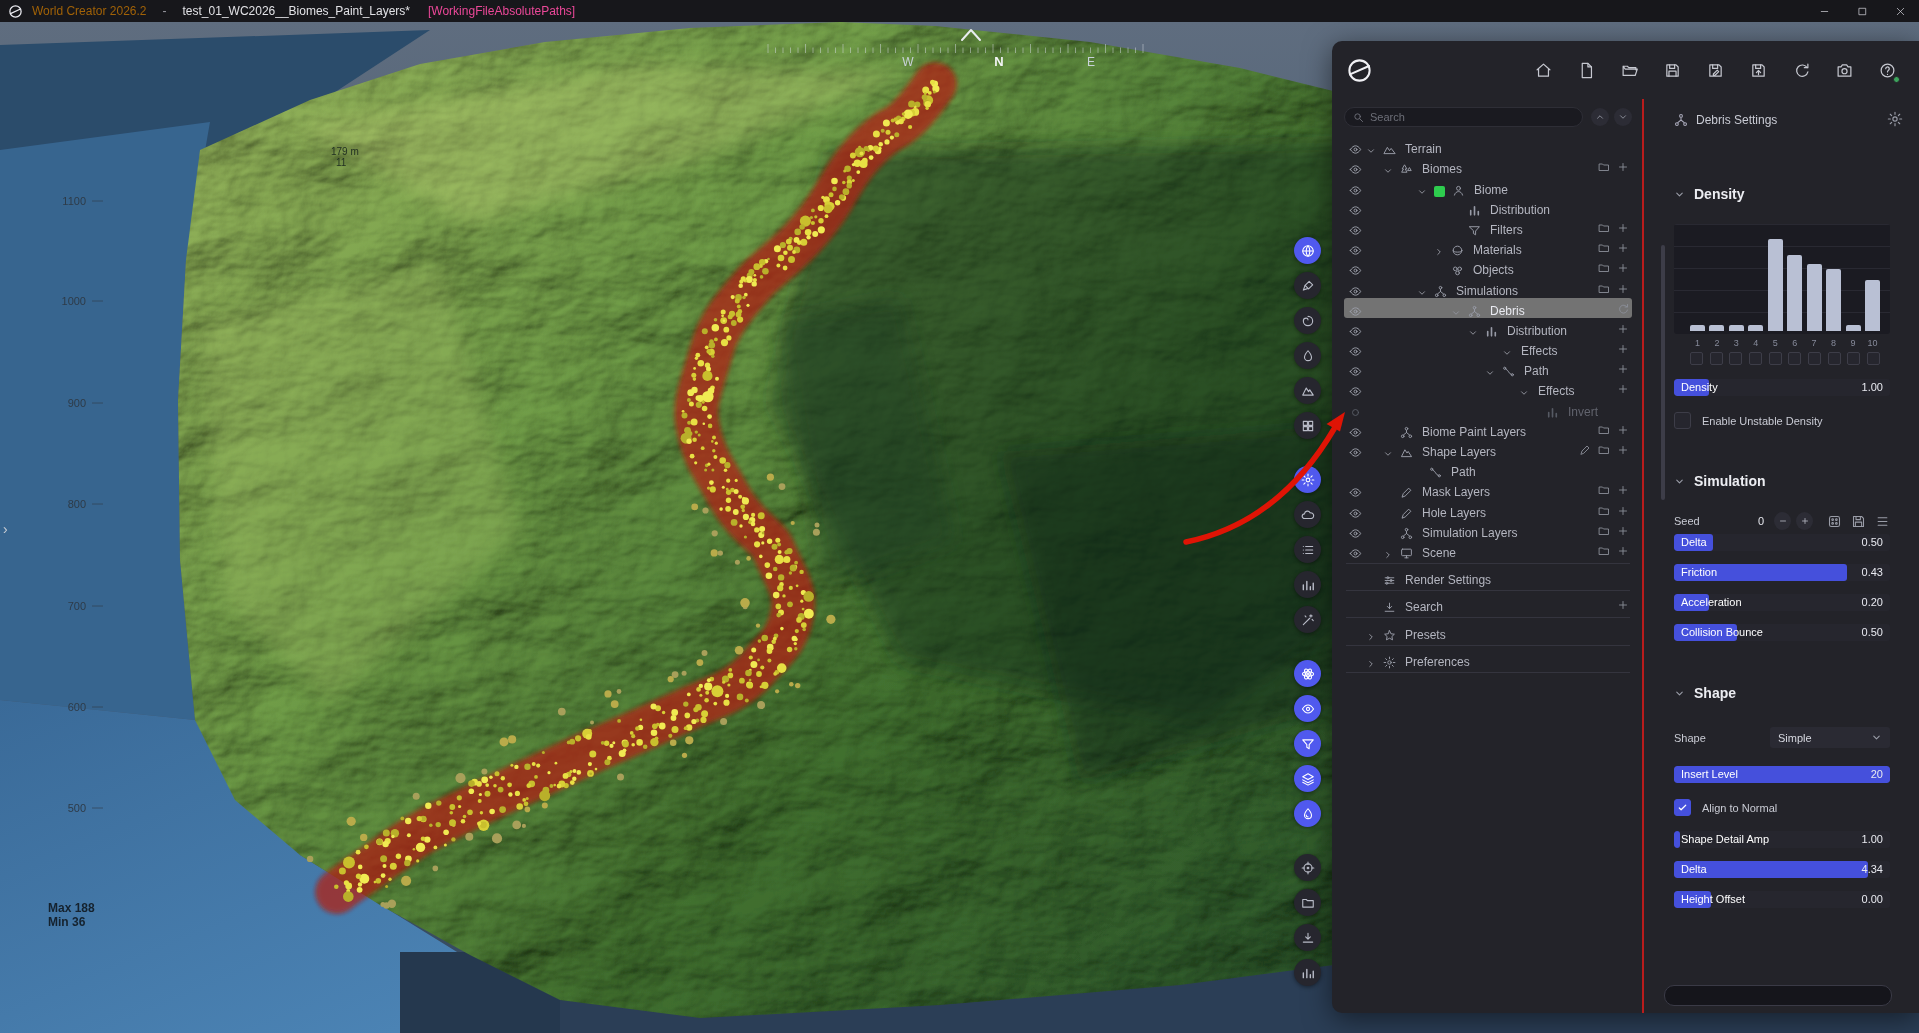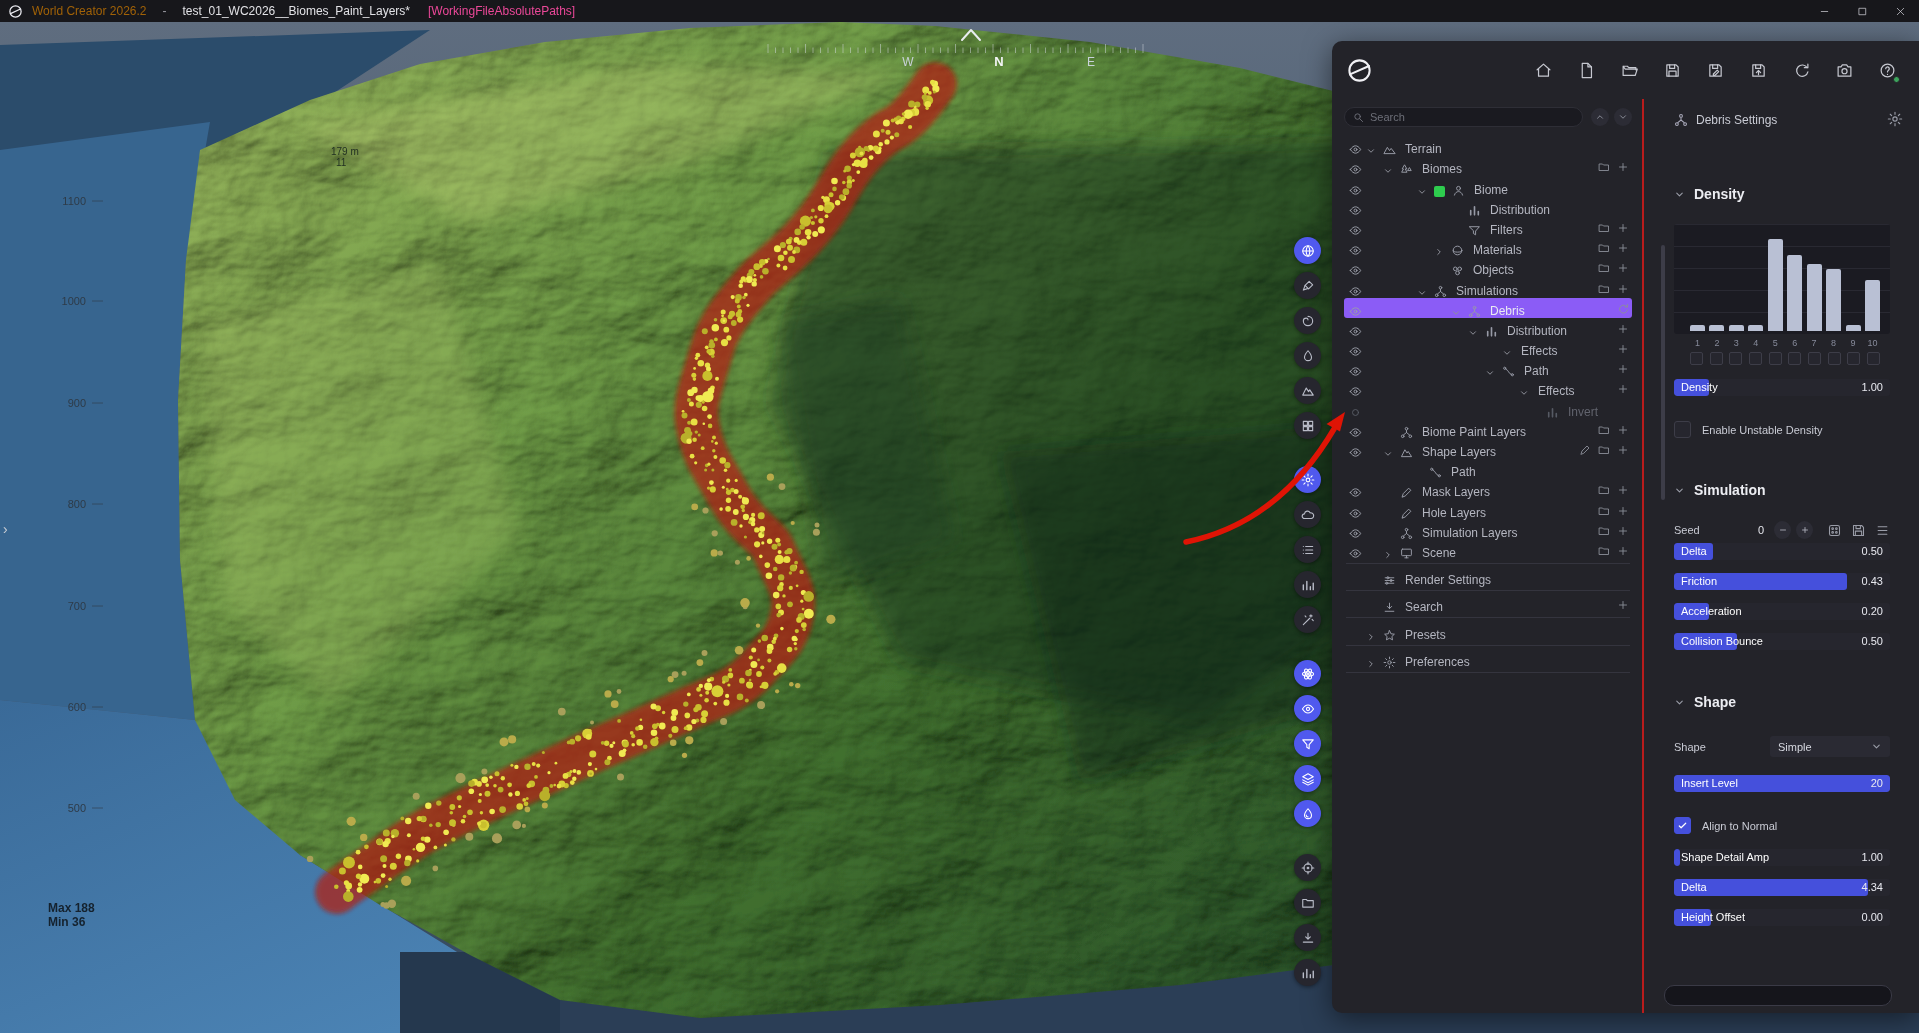--- a/index.html
+++ b/index.html
@@ -47,21 +47,21 @@
 .search-row{display:flex;align-items:center;margin-bottom:9px}
 .search{height:20px;border-radius:10px;background:#1a1a20;border:1px solid #2e2e36;display:flex;align-items:center;padding:0 8px;color:#6d6f78;width:240px}
 .search svg{width:11px;height:11px;margin-right:6px;flex:none}
 .search input{background:transparent;border:none;outline:none;color:#aeb0ba;font-size:11px;width:100%;font-family:"Liberation Sans",sans-serif}
 .search input::placeholder{color:#6d6f78}
 .search-btns{display:flex;gap:5px;margin-left:8px}
 .sc-btn{width:18px;height:18px;border-radius:50%;background:#2c2c35;display:flex;align-items:center;justify-content:center;color:#9a9da8}
 .sc-btn svg{width:10px;height:10px}
 .tree{flex:1;font-size:12px;color:#b4b6c0;overflow:hidden}
 .trow{height:20.2px;display:flex;align-items:flex-end;border-radius:3px;white-space:nowrap}
-.trow.sel{background:#8b5cf6;color:#e9eaf1}
+.trow.sel{background:#737373;color:#e9eaf1}
 .trow.dim{color:#61636d}
 .trow .eyec{width:22px;display:flex;justify-content:center;color:#9a9da8;flex:none}
 .trow.dim .eyec{color:#565a64}
 .trow .eyec svg{width:13px;height:13px;stroke-width:1.8}
 .trow .ind{flex:none}
 .trow .chev{width:17px;display:flex;color:#8e9099;flex:none}
 .trow .chev svg{width:10px;height:10px;stroke-width:2.4}
 .trow .chip{width:11px;height:11px;border-radius:2px;margin-right:7px;flex:none}
 .trow .ticon{width:20px;display:flex;color:#979aa6;flex:none}
 .trow.dim .ticon{color:#565a64}
@@ -91,21 +91,21 @@
 .hbar{width:15px;background:#b9c0d4;border-radius:2px 2px 0 0}
 .hist-nums{margin-top:4px;display:flex;justify-content:space-between;padding:0 10px 0 16px;font-size:9px;color:#868a9a}
 .hist-nums span{width:15px;text-align:center}
 .hist-checks{margin-top:4px;display:flex;justify-content:space-between;padding:0 10px 0 16px}
 .hist-checks .hchk{width:13px;height:13px;border-radius:2px;background:#26262e;border:1px solid #3d3d48}
 .slider{height:17px;border-radius:3px;background:#26262e;position:relative;margin-bottom:13px;overflow:hidden}
 .slider .sfill{position:absolute;left:0;top:0;bottom:0;background:#4550dc;border-radius:3px}
 .slider .slabel{position:absolute;left:7px;top:0;line-height:17px;font-size:11px;color:#fff;z-index:2}
 .slider .sval{position:absolute;right:7px;top:0;line-height:17px;font-size:11px;color:#e8e9f0;z-index:2}
 #densityBox{margin-top:14px}
-.chk-row{display:flex;align-items:center;margin-top:25px}
+.chk-row{display:flex;align-items:center;margin-top:16px}
 .chk{width:17px;height:17px;border-radius:3px;background:#26262e;border:1px solid #3d3d48;display:flex;align-items:center;justify-content:center;flex:none}
 .chk.on{background:#4550dc;border-color:#4550dc;color:#fff}
 .chk svg{width:11px;height:11px;stroke-width:2.6}
 .chk-label{font-size:11px;color:#c9cbd4;margin-left:11px}
 .seed-row{margin-top:22px;display:flex;align-items:center;height:20px;color:#c9cbd4;font-size:11px}
 .seed-label{width:70px}
 .seed-val{width:26px;text-align:right;color:#e4e5ec;margin-right:10px}
 .rnd-btn{width:18px;height:18px;border-radius:50%;background:#2c2c35;color:#a8abb6;display:flex;align-items:center;justify-content:center;margin-right:5px}
 .rnd-btn svg{width:10px;height:10px;stroke-width:2.2}
 .seed-spacer{flex:1}

